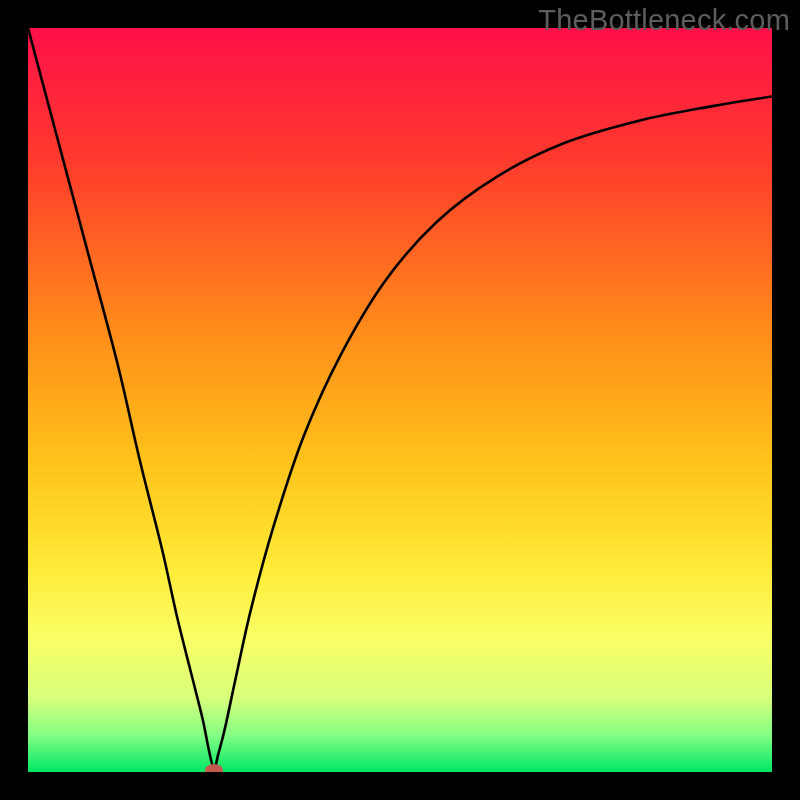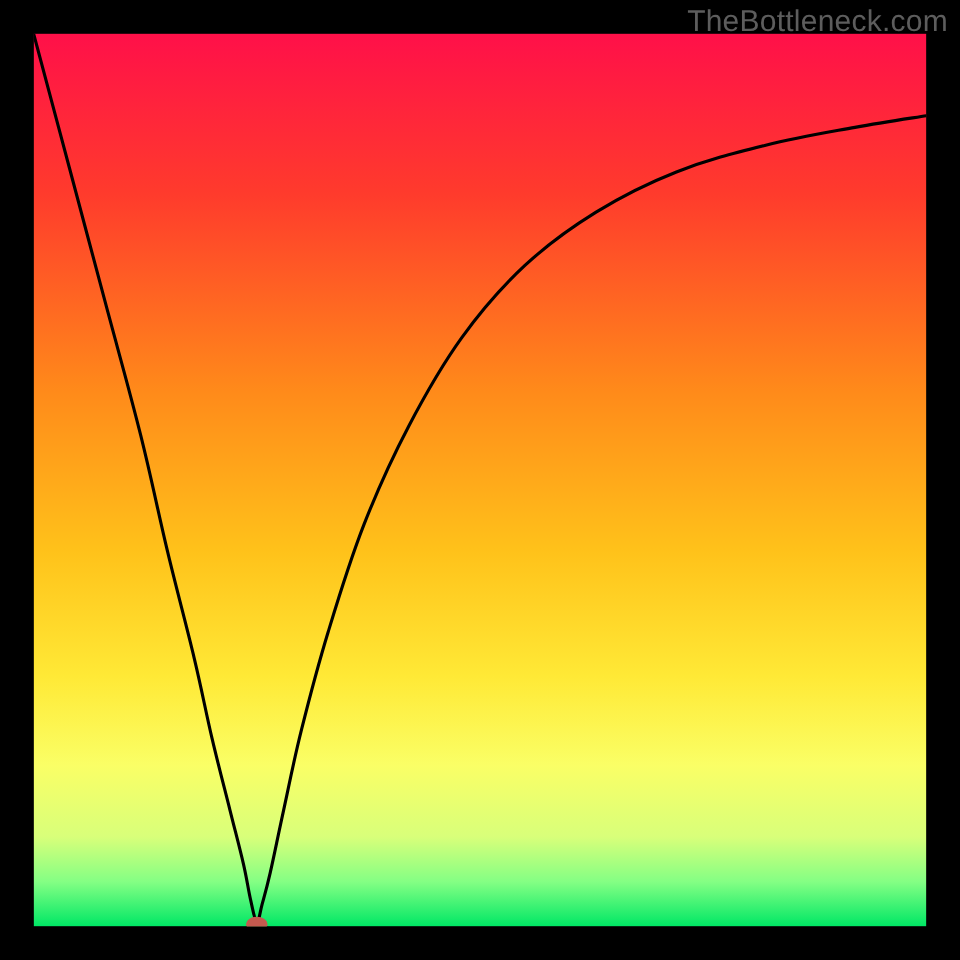--- a/index.html
+++ b/index.html
@@ -24,21 +24,21 @@
     left: 0;
     top: 0;
     width: 744px;
     height: 744px;
   }
   .watermark {
     position: absolute;
     top: 4px;
     right: 10px;
     color: #5d5d5d;
-    font-size: 25px;
+    font-size: 29px;
     font-weight: 500;
     letter-spacing: 0.2px;
   }
   svg { display: block; }
 </style>
 </head>
 <body>
 
 <div class="frame">
   <svg class="plot" viewBox="0 0 744 744">

